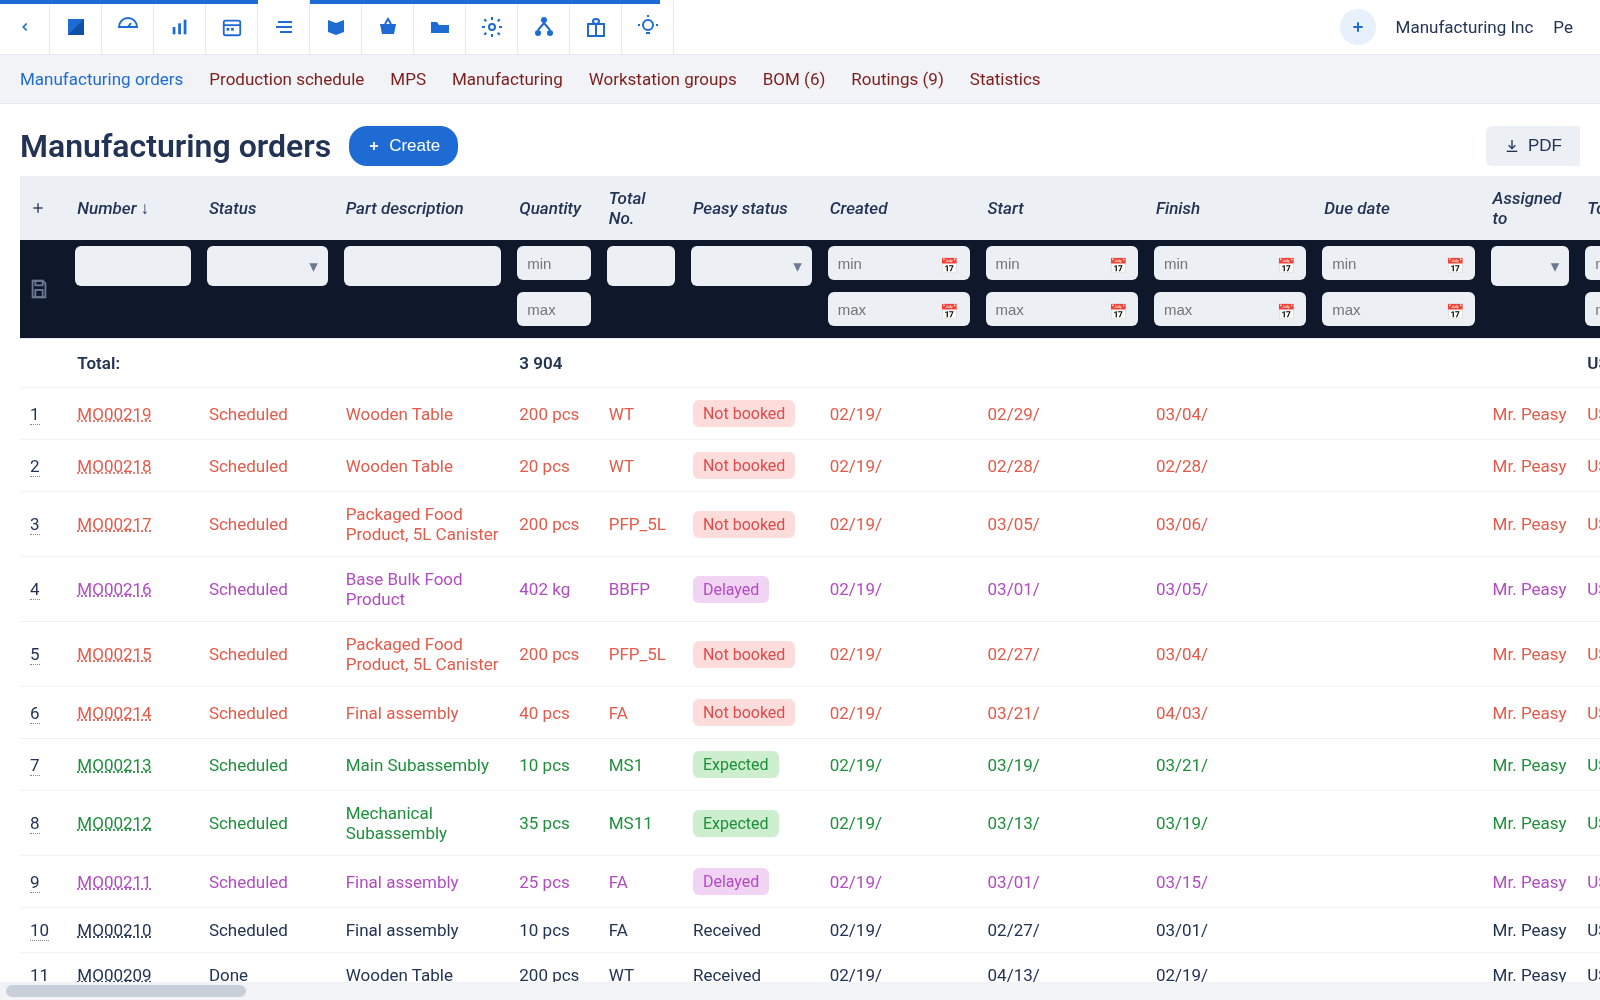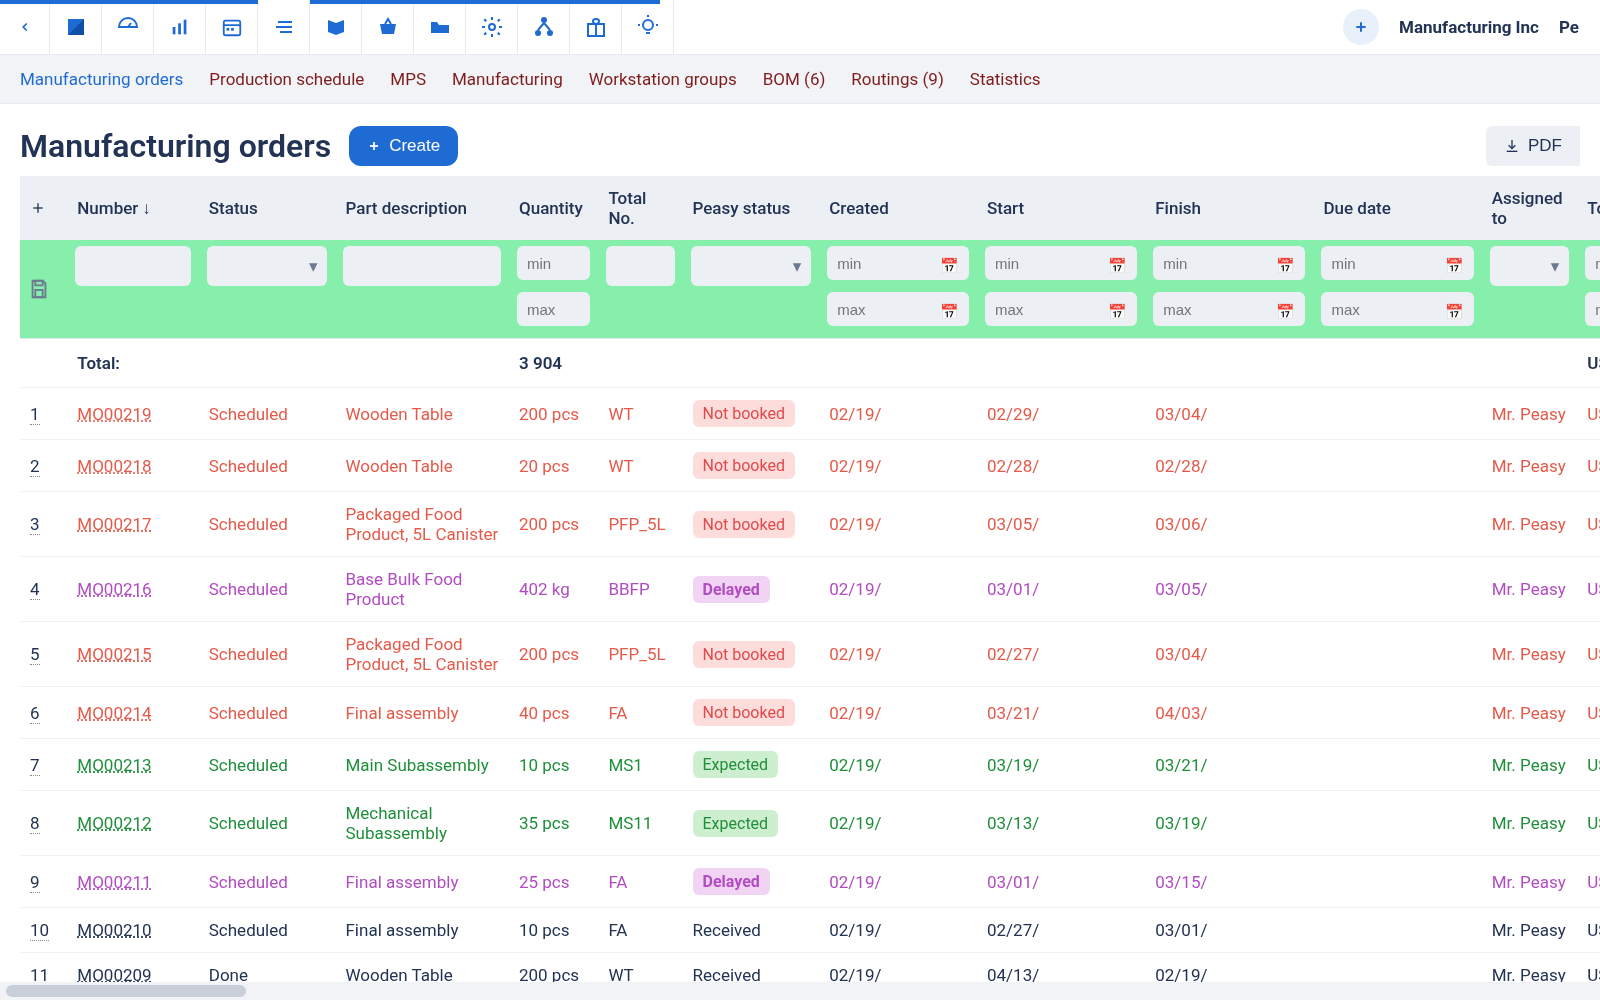--- a/index.html
+++ b/index.html
@@ -3,49 +3,49 @@
 <meta charset="utf-8">
 <style>
   * { box-sizing: border-box; margin: 0; padding: 0; }
   html, body { width: 1600px; height: 1000px; font-family: -apple-system, BlinkMacSystemFont, "Segoe UI", Roboto, Arial, sans-serif; font-size: 17px; color: #223354; background: #fff; overflow: hidden; }
   .topbar { display: flex; align-items: center; height: 55px; border-bottom: 1px solid #e5e9f0; position: relative; }
   .topbar-accent { position: absolute; top: 0; left: 0; width: 660px; height: 4px; background: #1f6bd4; }
   .back-btn { width: 50px; height: 100%; display: flex; align-items: center; justify-content: center; border-right: 1px solid #e5e9f0; cursor: pointer; color:#1f6bd4;}
   .nav-icons { display: flex; height: 100%; }
   .nav-icon { width: 52px; height: 100%; display: flex; align-items: center; justify-content: center; border-right: 1px solid #e5e9f0; cursor: pointer; color:#1f6bd4; }
   .nav-icon.active { background:#fff; position:relative;}
-  .top-right { margin-left: auto; display: flex; align-items: center; gap: 20px; padding-right: 21px; font-weight: bold;}
+  .top-right { margin-left: auto; display: flex; align-items: center; gap: 20px; padding-right: 27px;}
   .plus-circle { width: 36px; height: 36px; border-radius: 50%; background: #e8f0fc; display: flex; align-items: center; justify-content: center; color: #1f6bd4; cursor: pointer; }
   .org-name { color:#223354; font-size:17px;}
   .tabs { display: flex; gap: 26px; padding: 14px 20px; background: #f1f3f7; border-bottom: 1px solid #e5e9f0;}
   .tab { color: #7f1d1d; cursor: pointer; font-size: 17px;}
   .tab.active { color: #1f6bd4;}
   .page-head { display:flex; align-items:center; padding: 22px 20px 10px; gap:18px;}
   .page-title { font-size: 32px; font-weight: 600;}
-  .create-btn { background:#1f6bd4; color:#fff; border:none; border-radius:12px; padding:10px 18px; font-size:17px; display:flex; align-items:center; gap:8px; cursor:pointer;}
+  .create-btn { background:#1f6bd4; color:#fff; border:none; border-radius:18px; padding:10px 18px; font-size:17px; display:flex; align-items:center; gap:8px; cursor:pointer;}
   .pdf-btn { margin-left:auto; background:#eceff4; color:#223354; border:none; border-radius:6px 0 0 6px; padding:10px 18px; font-size:17px; display:flex; align-items:center; gap:8px; cursor:pointer;}
   .table-wrap { padding:0 20px 0 20px;}
   table { border-collapse:collapse; width: 1610px; }
-  thead tr.head th { background:#eceff4; text-align:left; font-weight:500; font-size:17px; color:#223354; padding:12px 10px; vertical-align:middle;}
+  thead tr.head th { background:#eceff4; text-align:left; font-weight:500; font-size:17px; color:#223354; padding:12px 10px; vertical-align:middle;font-style:italic;}
   thead tr.head th:first-child { width:42px; text-align:center;}
-  thead tr.filters td { background:#86efac; padding:6px 8px; vertical-align:top;}
+  thead tr.filters td { background:#0f172a; padding:6px 8px; vertical-align:top;}
   .finput { width:100%; height:40px; background:#eceff4; border:none; border-radius:6px; padding:0 10px; font-size:15px; color:#6b7a90;}
   .finput-sm { height:34px; margin-bottom:6px;}
   .sel { position:relative; }
   .sel::after{ content:"▾"; position:absolute; right:10px; top:50%; transform:translateY(-50%); color:#6b7a90; pointer-events:none;}
   .stack { display:flex; flex-direction:column; gap:6px;}
   .datecell { position:relative; }
   .datecell .cal { position:absolute; right:10px; top:50%; transform:translateY(-50%); color:#6b7a90; pointer-events:none; font-size:15px;}
   .totalrow td { font-weight:600; padding:14px 10px; border-top:1px solid #e5e9f0;}
   tbody tr.datarow td { padding:12px 10px; border-top:1px solid #f0f2f6; font-size:17px; vertical-align:middle;}
   tbody tr.datarow td.idx { color:#223354;}
   .mo-link { text-decoration: underline dotted; cursor:pointer;}
   .pill { display:inline-block; padding:4px 10px; border-radius:6px; font-size:16px;}
   .pill-red { background:#fddcdc; color:#e04a4a;}
-  .pill-purple { background:#f1d3f4; color:#b24cc2;font-weight:bold;}
+  .pill-purple { background:#f1d3f4; color:#b24cc2;}
   .pill-green { background:#cdeecf; color:#1f8f3c;}
   .row-red td, .row-red { color:#e55a4a;}
   .row-purple td, .row-purple { color:#b24cc2;}
   .row-green td, .row-green { color:#1f8f3c;}
   .row-dark td, .row-dark { color:#223354;}
   .save-icon { color:#6b7a90;}
   .scrollbar { position:absolute; left:0; right:0; bottom:0; height:18px; background:#f1f3f7; display:flex; align-items:center;}
   .scrollbar .thumb { height:12px; width:240px; margin-left:6px; background:#c9cfd9; border-radius:6px;}
   svg { display:block; }
   .sort-arrow { display:inline-block; margin-left:4px;}

